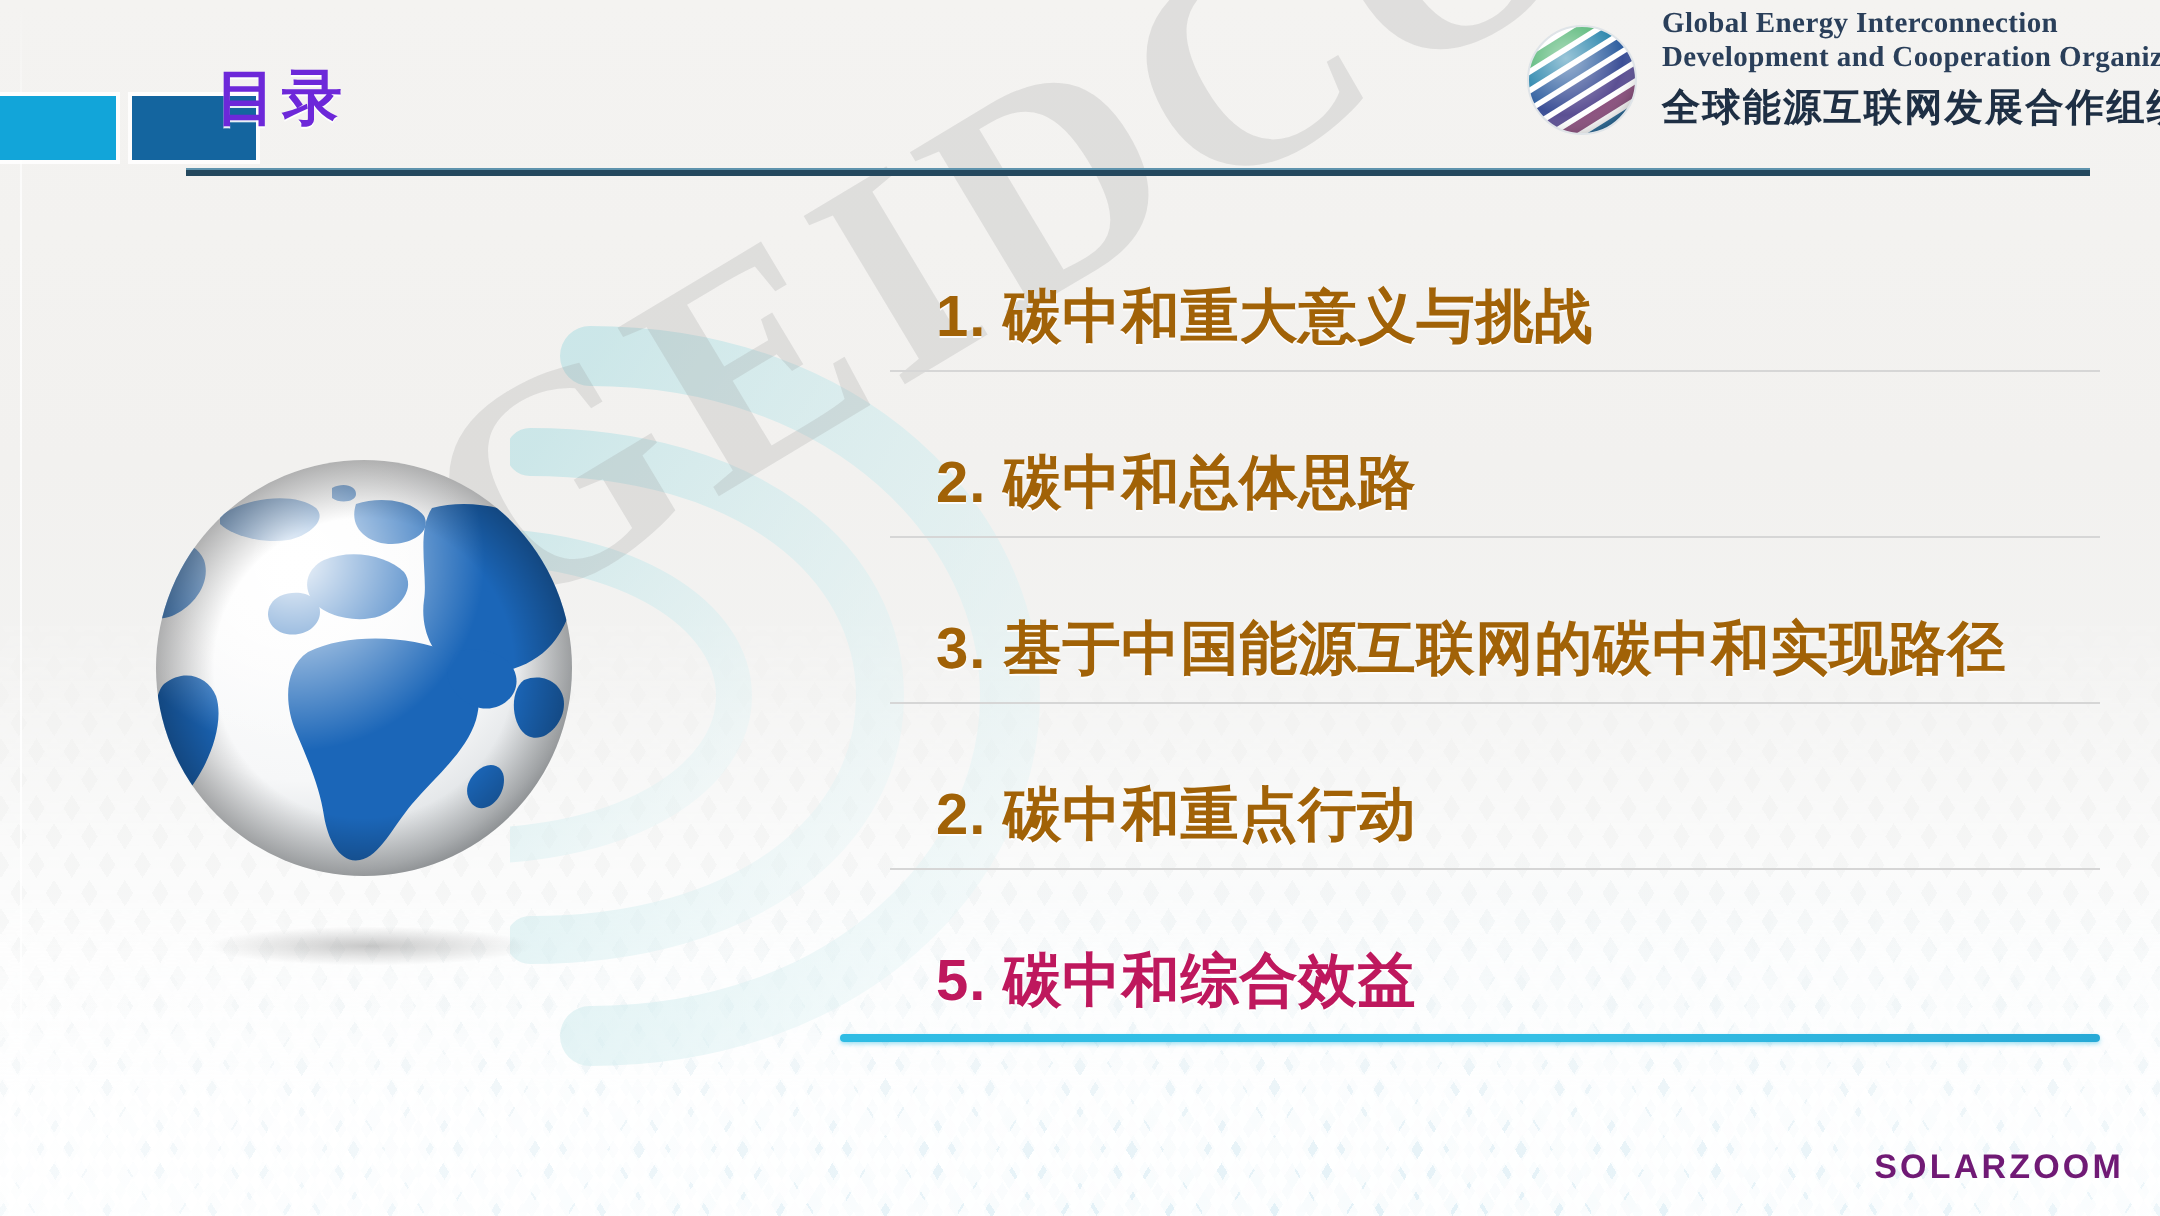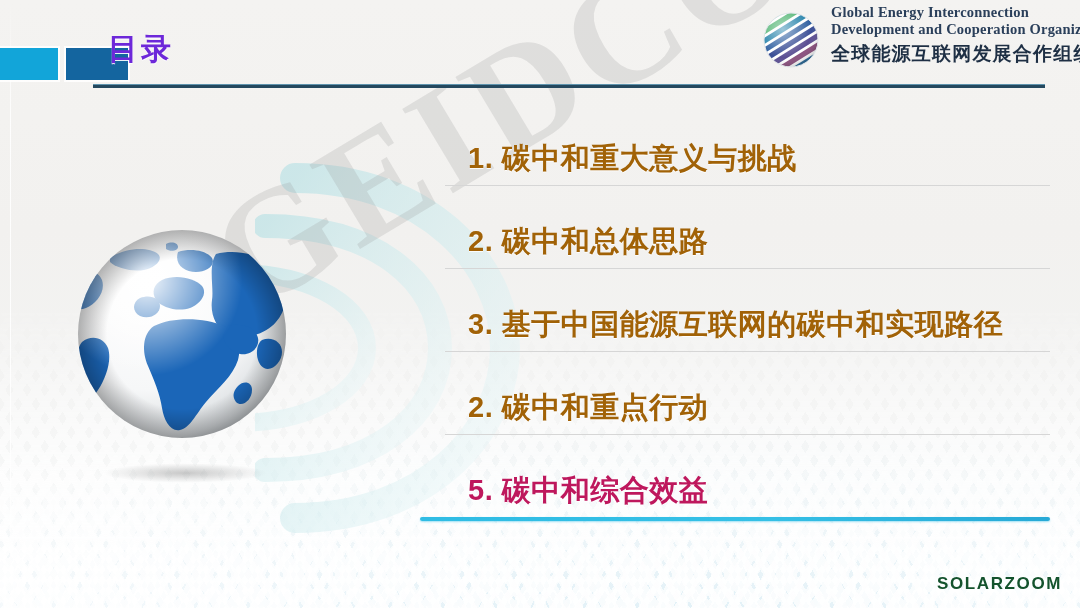--- a/index.html
+++ b/index.html
@@ -140,21 +140,21 @@
     left:0;height:4px;bottom:12px;
     background:linear-gradient(90deg,#2fbce4 0%,#35c0e6 55%,#27a9d6 100%);
     border-radius:2px;
     box-shadow:0 1px 2px rgba(47,188,228,.45);
   }
 
   
   .solarzoom{
     position:absolute;right:18px;bottom:14px;
     font-size:17px;font-weight:bold;letter-spacing:1.6px;
-    color:#14532d;
+    color:#701a75;
     font-family:"Liberation Sans","DejaVu Sans",sans-serif;
   }
 </style>
 </head>
 <body>
 
 <div class="slide">
 
   <div class="bg-base"></div>
   <div class="bg-glow"></div>

